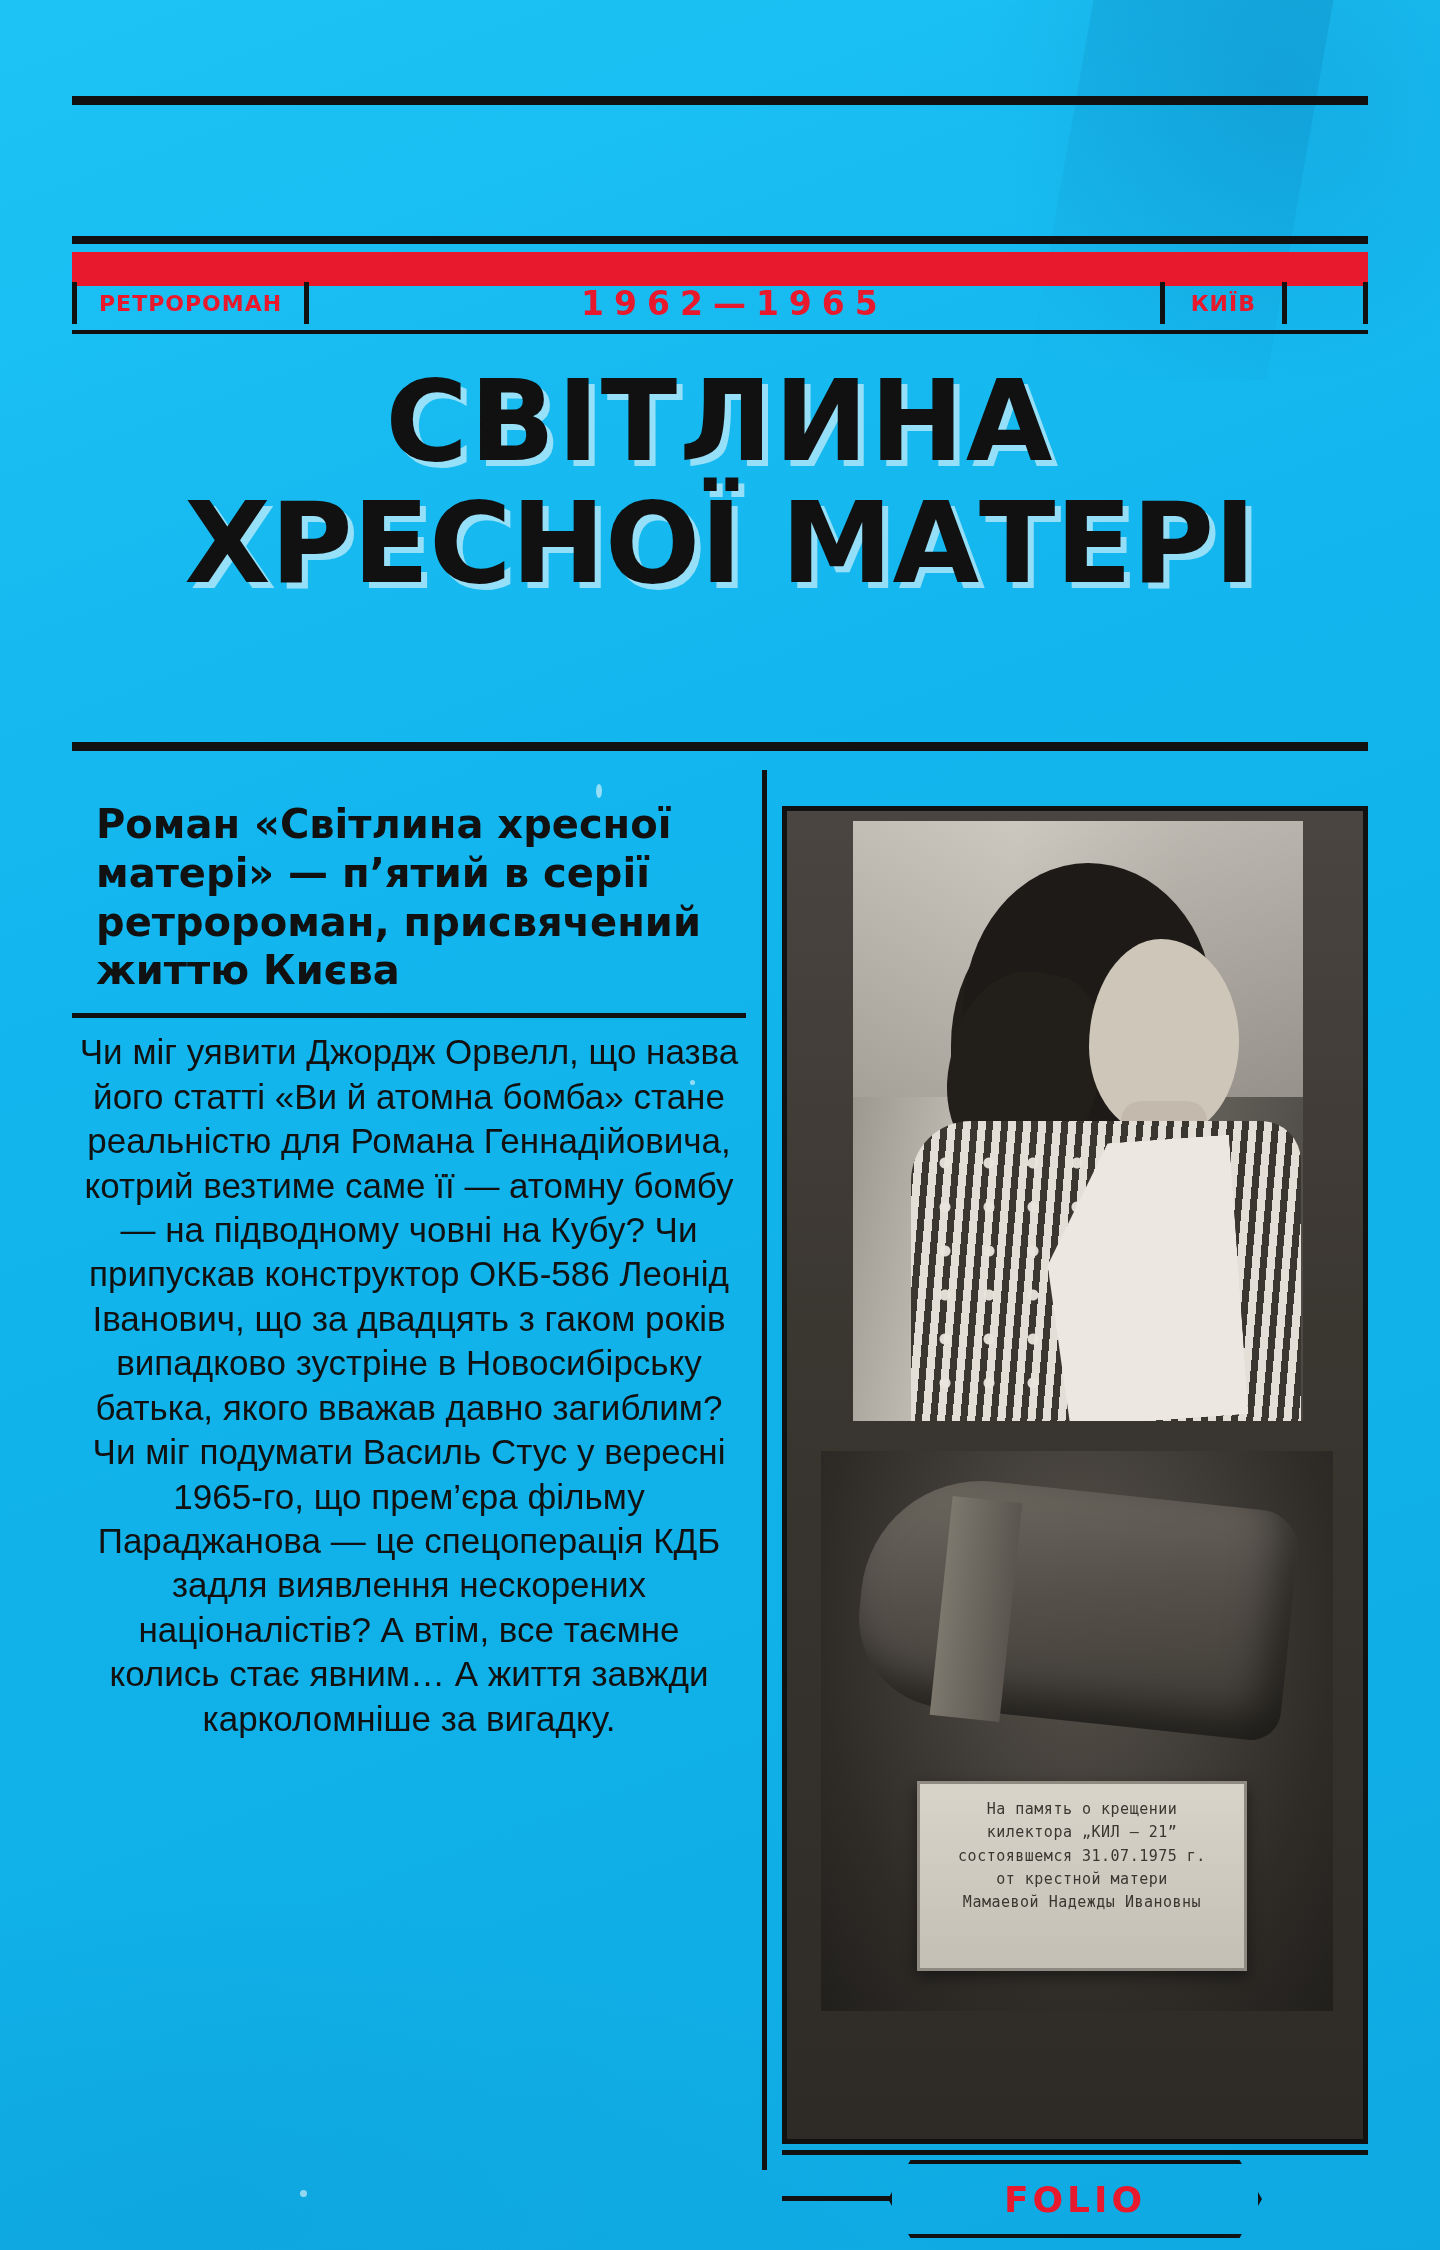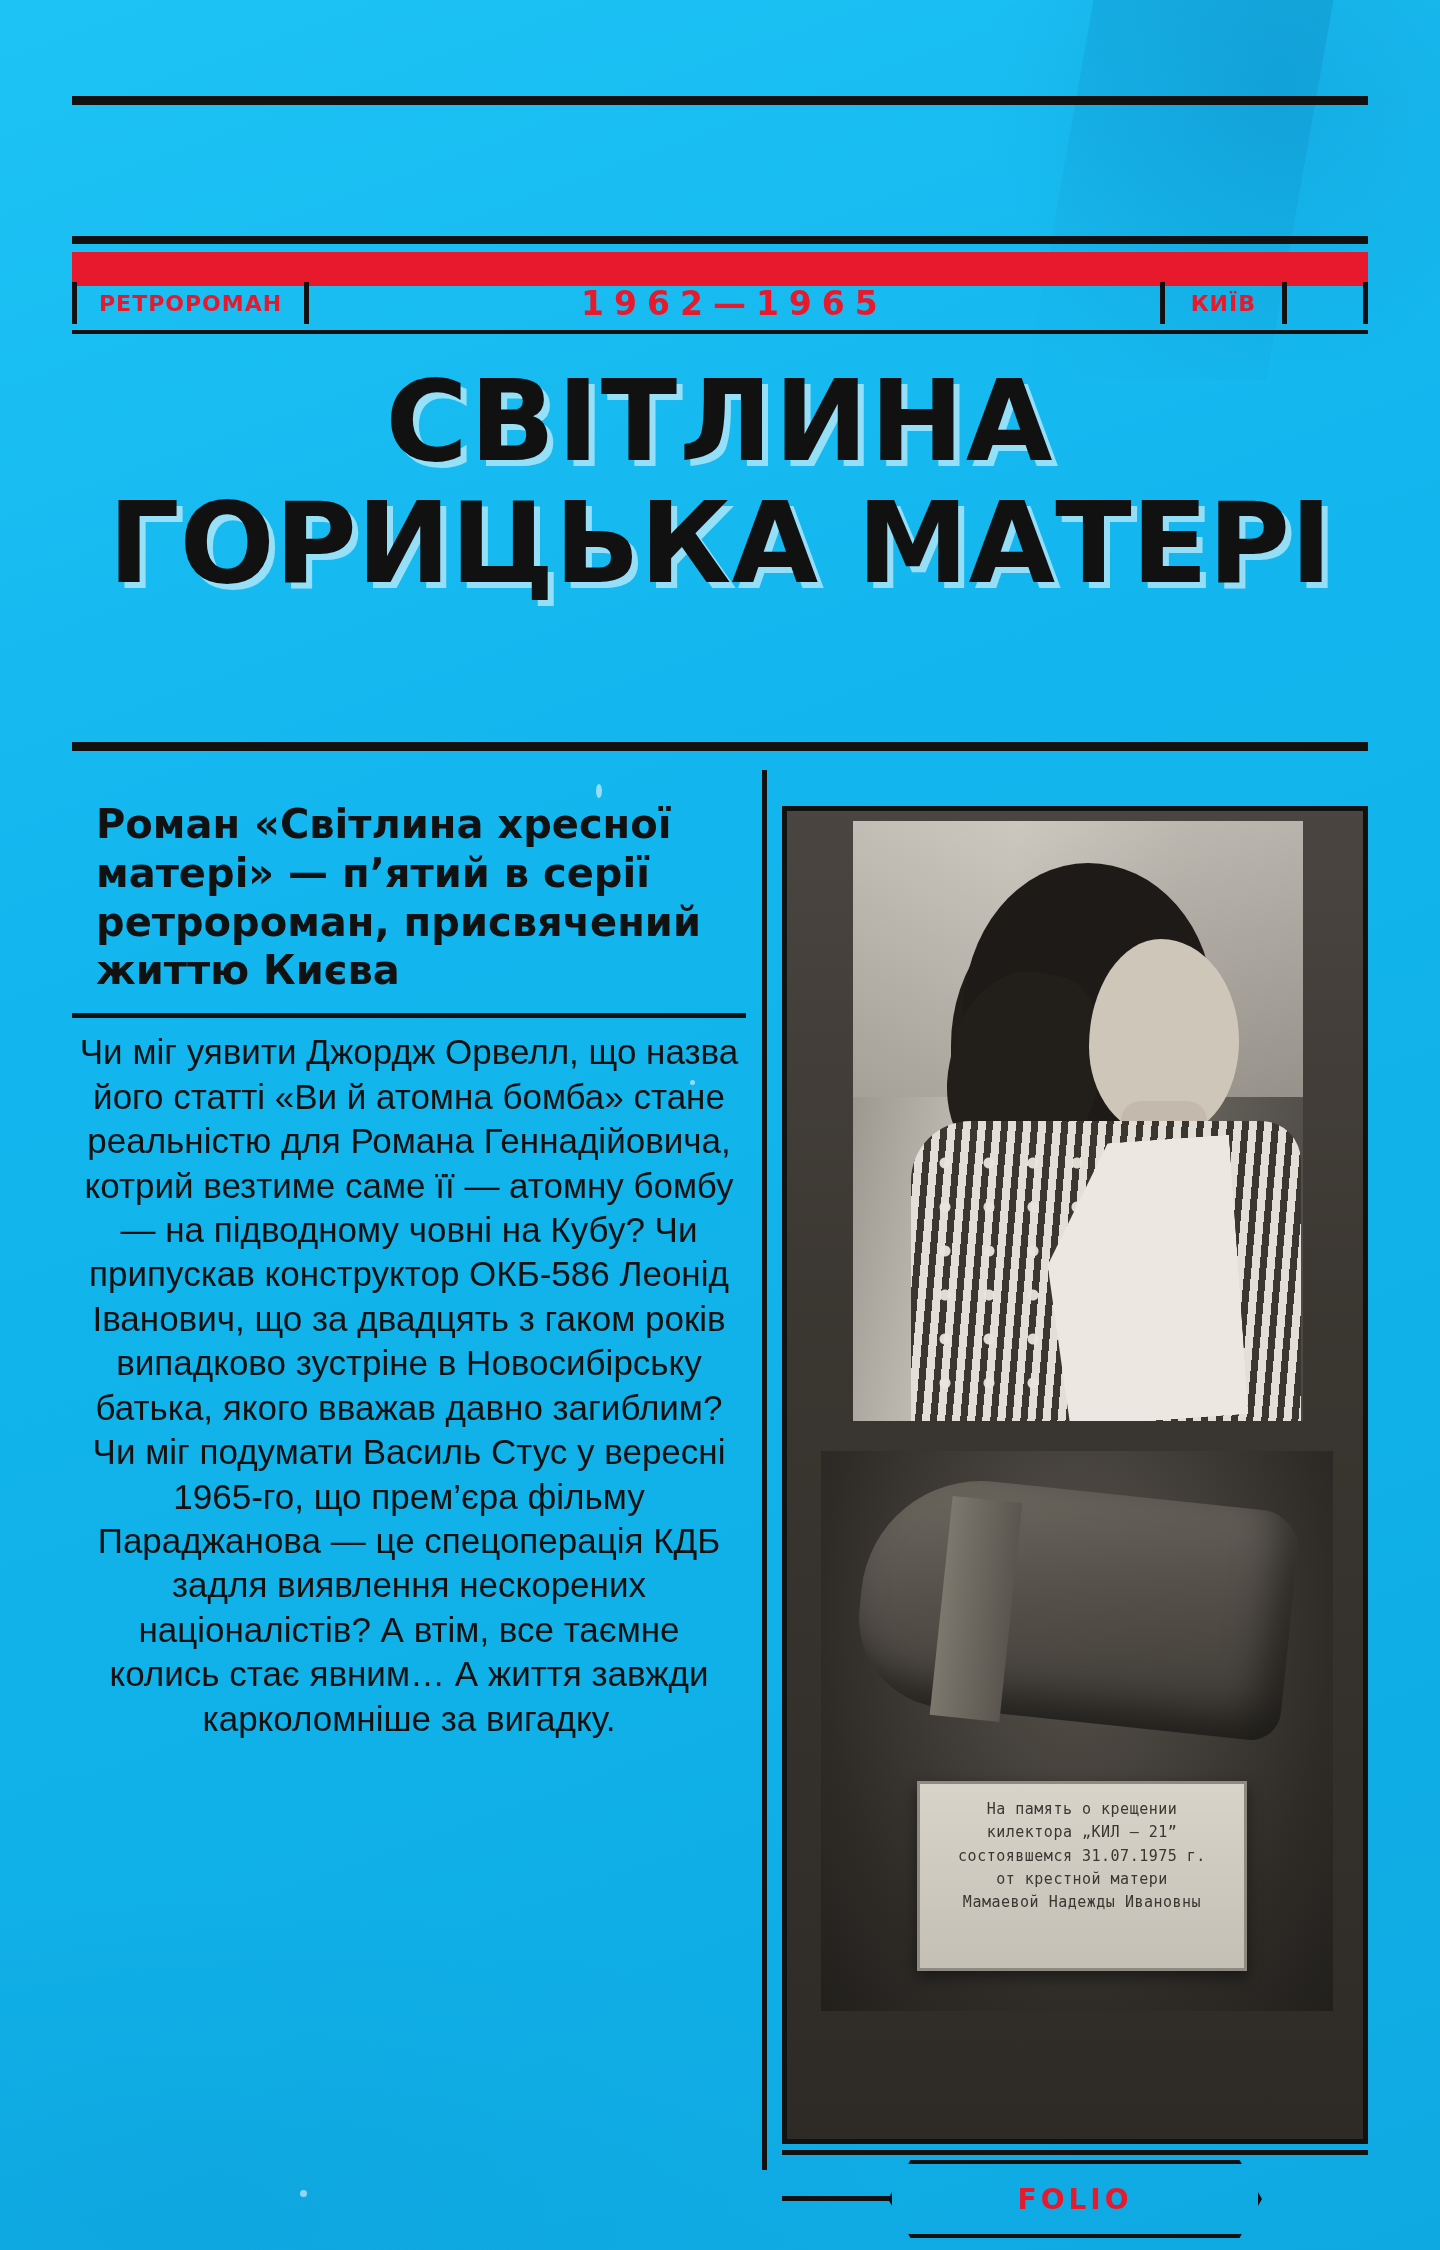--- a/index.html
+++ b/index.html
@@ -355,21 +355,21 @@
     box-sizing: border-box;
     display: flex;
     align-items: center;
     justify-content: center;
     clip-path: polygon(6% 0, 94% 0, 100% 50%, 94% 100%, 6% 100%, 0 50%);
   }
   .pub-box span {
     color: #e8192c;
     font-family: "DejaVu Sans", sans-serif;
     font-weight: bold;
-    font-size: 28px;
+    font-size: 36px;
     letter-spacing: 4px;
   }
   .pub-left-rule {
     position: absolute;
     left: 782px; top: 2196px;
     width: 110px; height: 5px;
     background: #111;
   }
 </style>
 </head>
@@ -398,21 +398,21 @@
     <div class="divider"></div>
     <div class="seg city">КИЇВ</div>
     <div class="divider"></div>
     <div class="tail"></div>
     <div class="divider"></div>
   </div>
   <div class="rule rule-under-meta"></div>
 
   <div class="title">
     <div class="l1">СВІТЛИНА</div>
-    <div class="l2">ГОРИЦЬКА МАТЕРІ</div>
+    <div class="l2">ХРЕСНОЇ МАТЕРІ</div>
   </div>
 
   <div class="rule rule-under-title"></div>
 
   <div class="vline"></div>
 
   <div class="lower">
     <div class="left-col">
       <div class="lead">Роман «Світлина хресної матері» — п’ятий в серії ретророман, присвячений життю Києва</div>
       <div class="rule-lead"></div>

